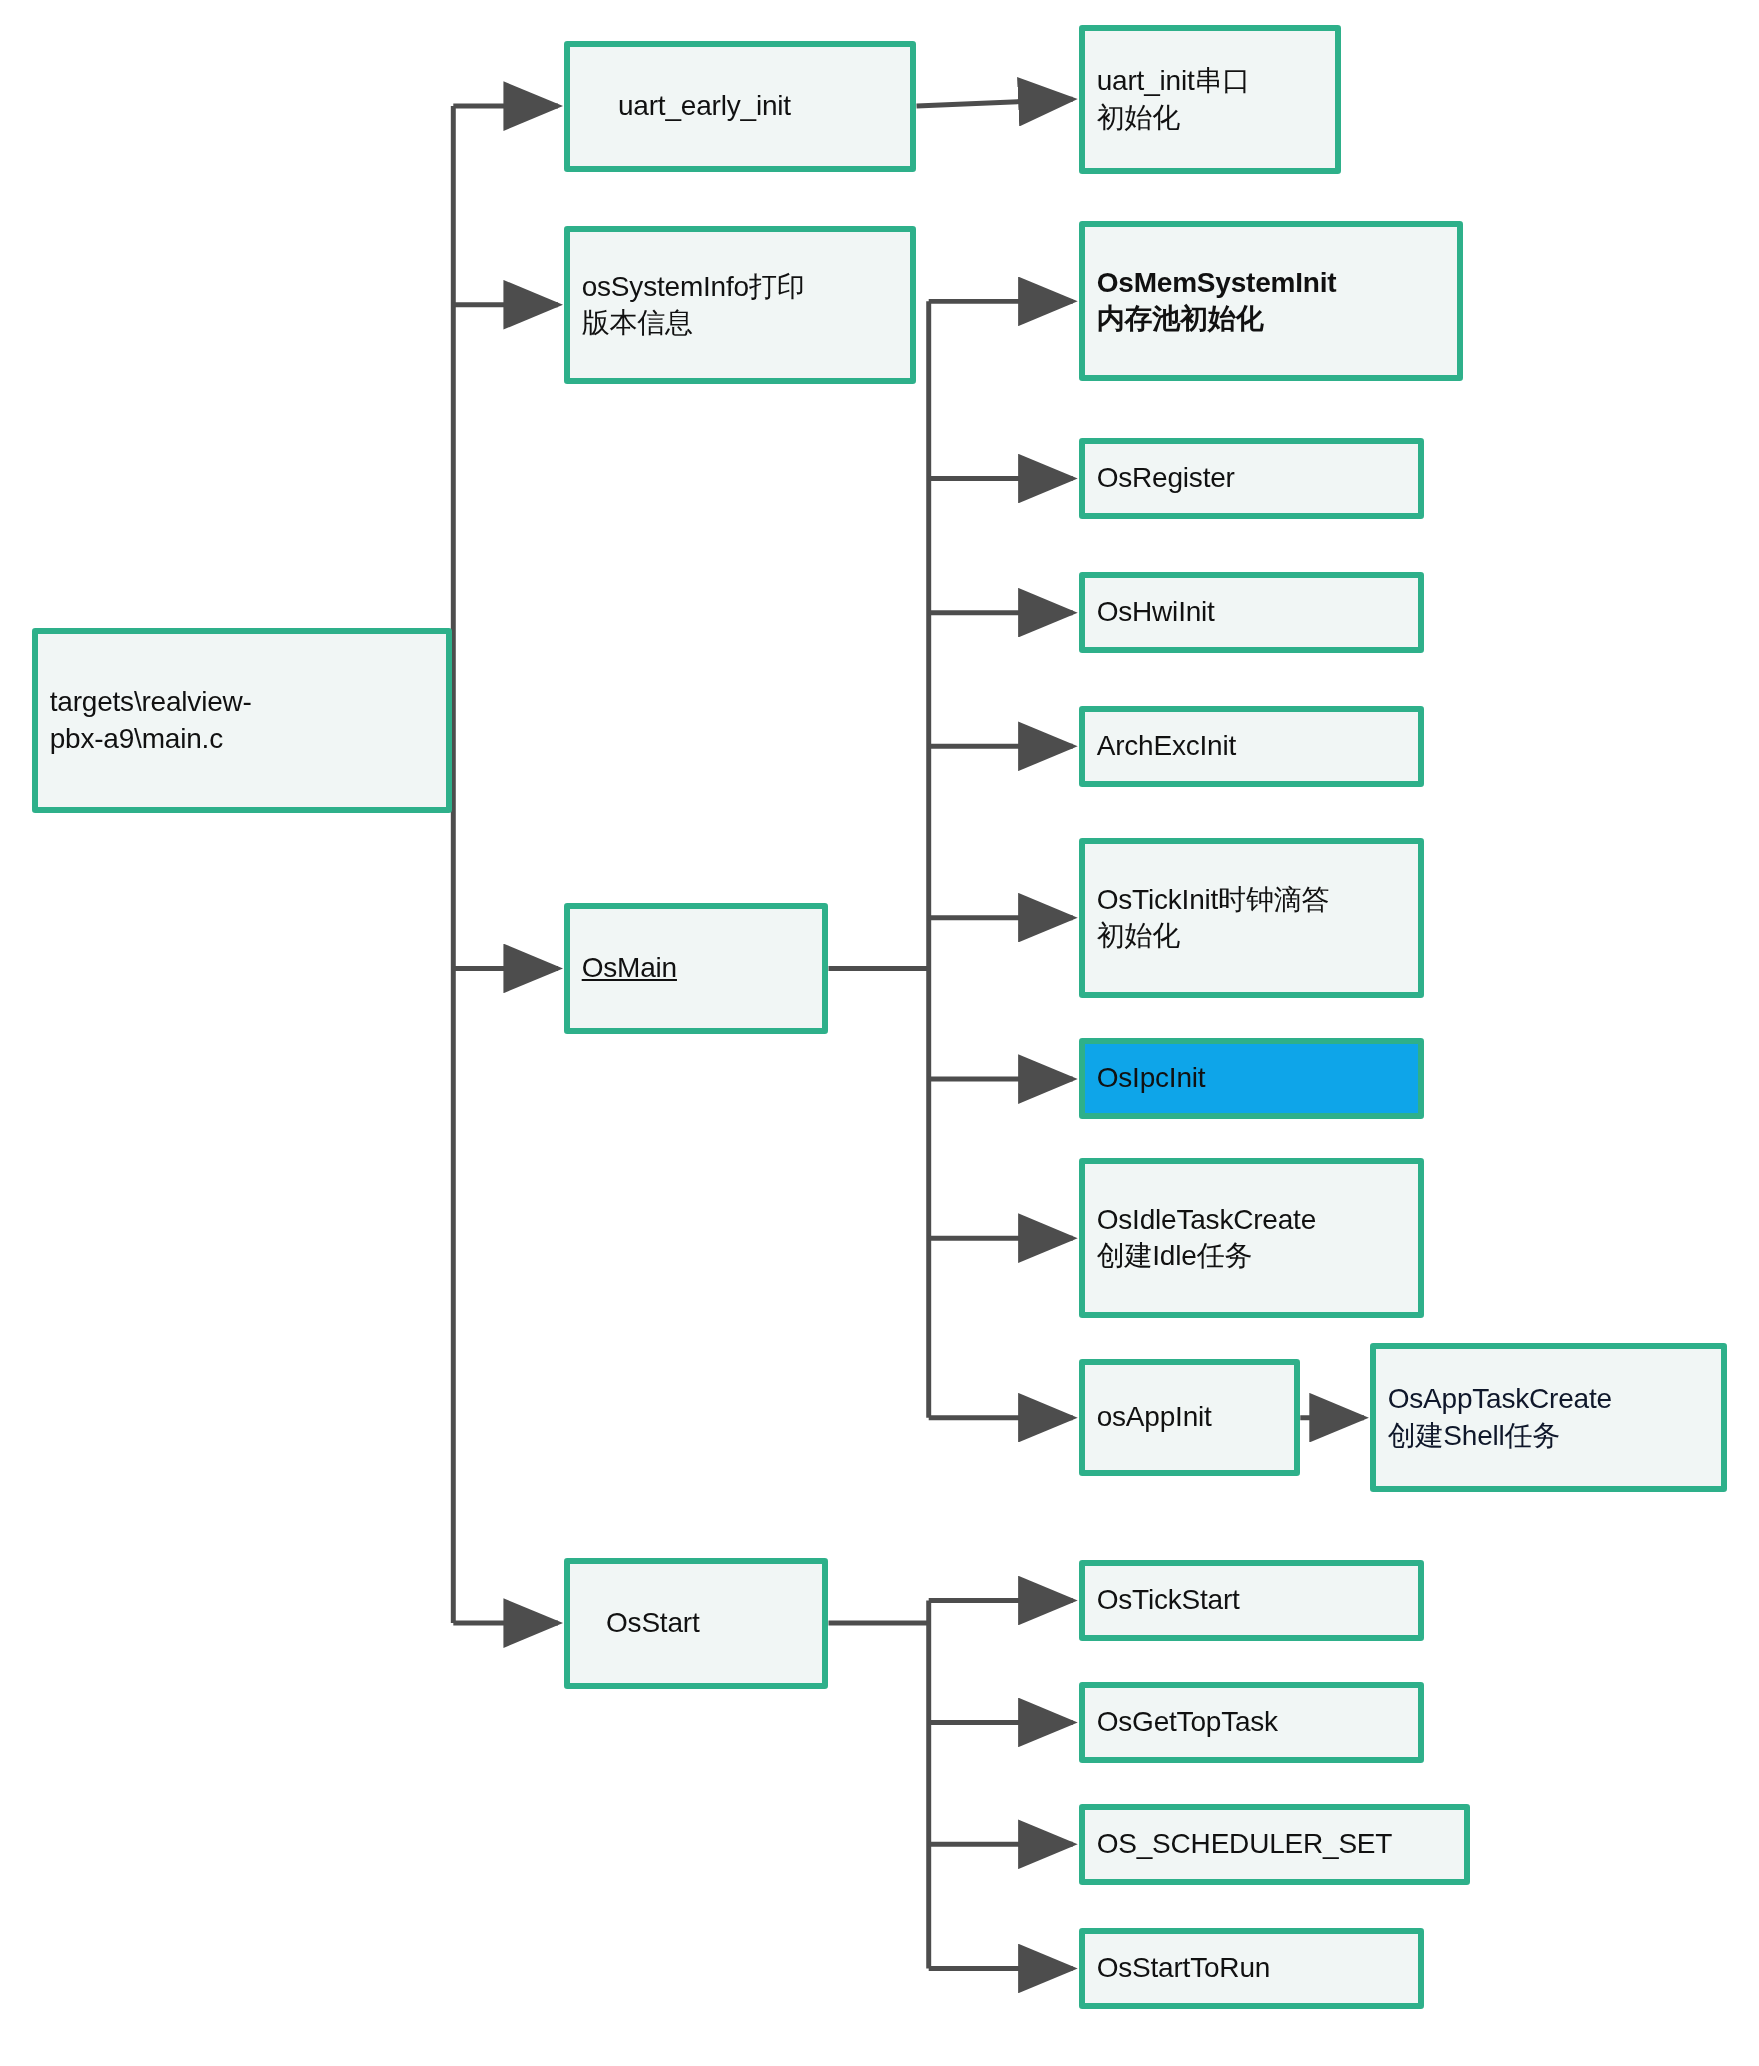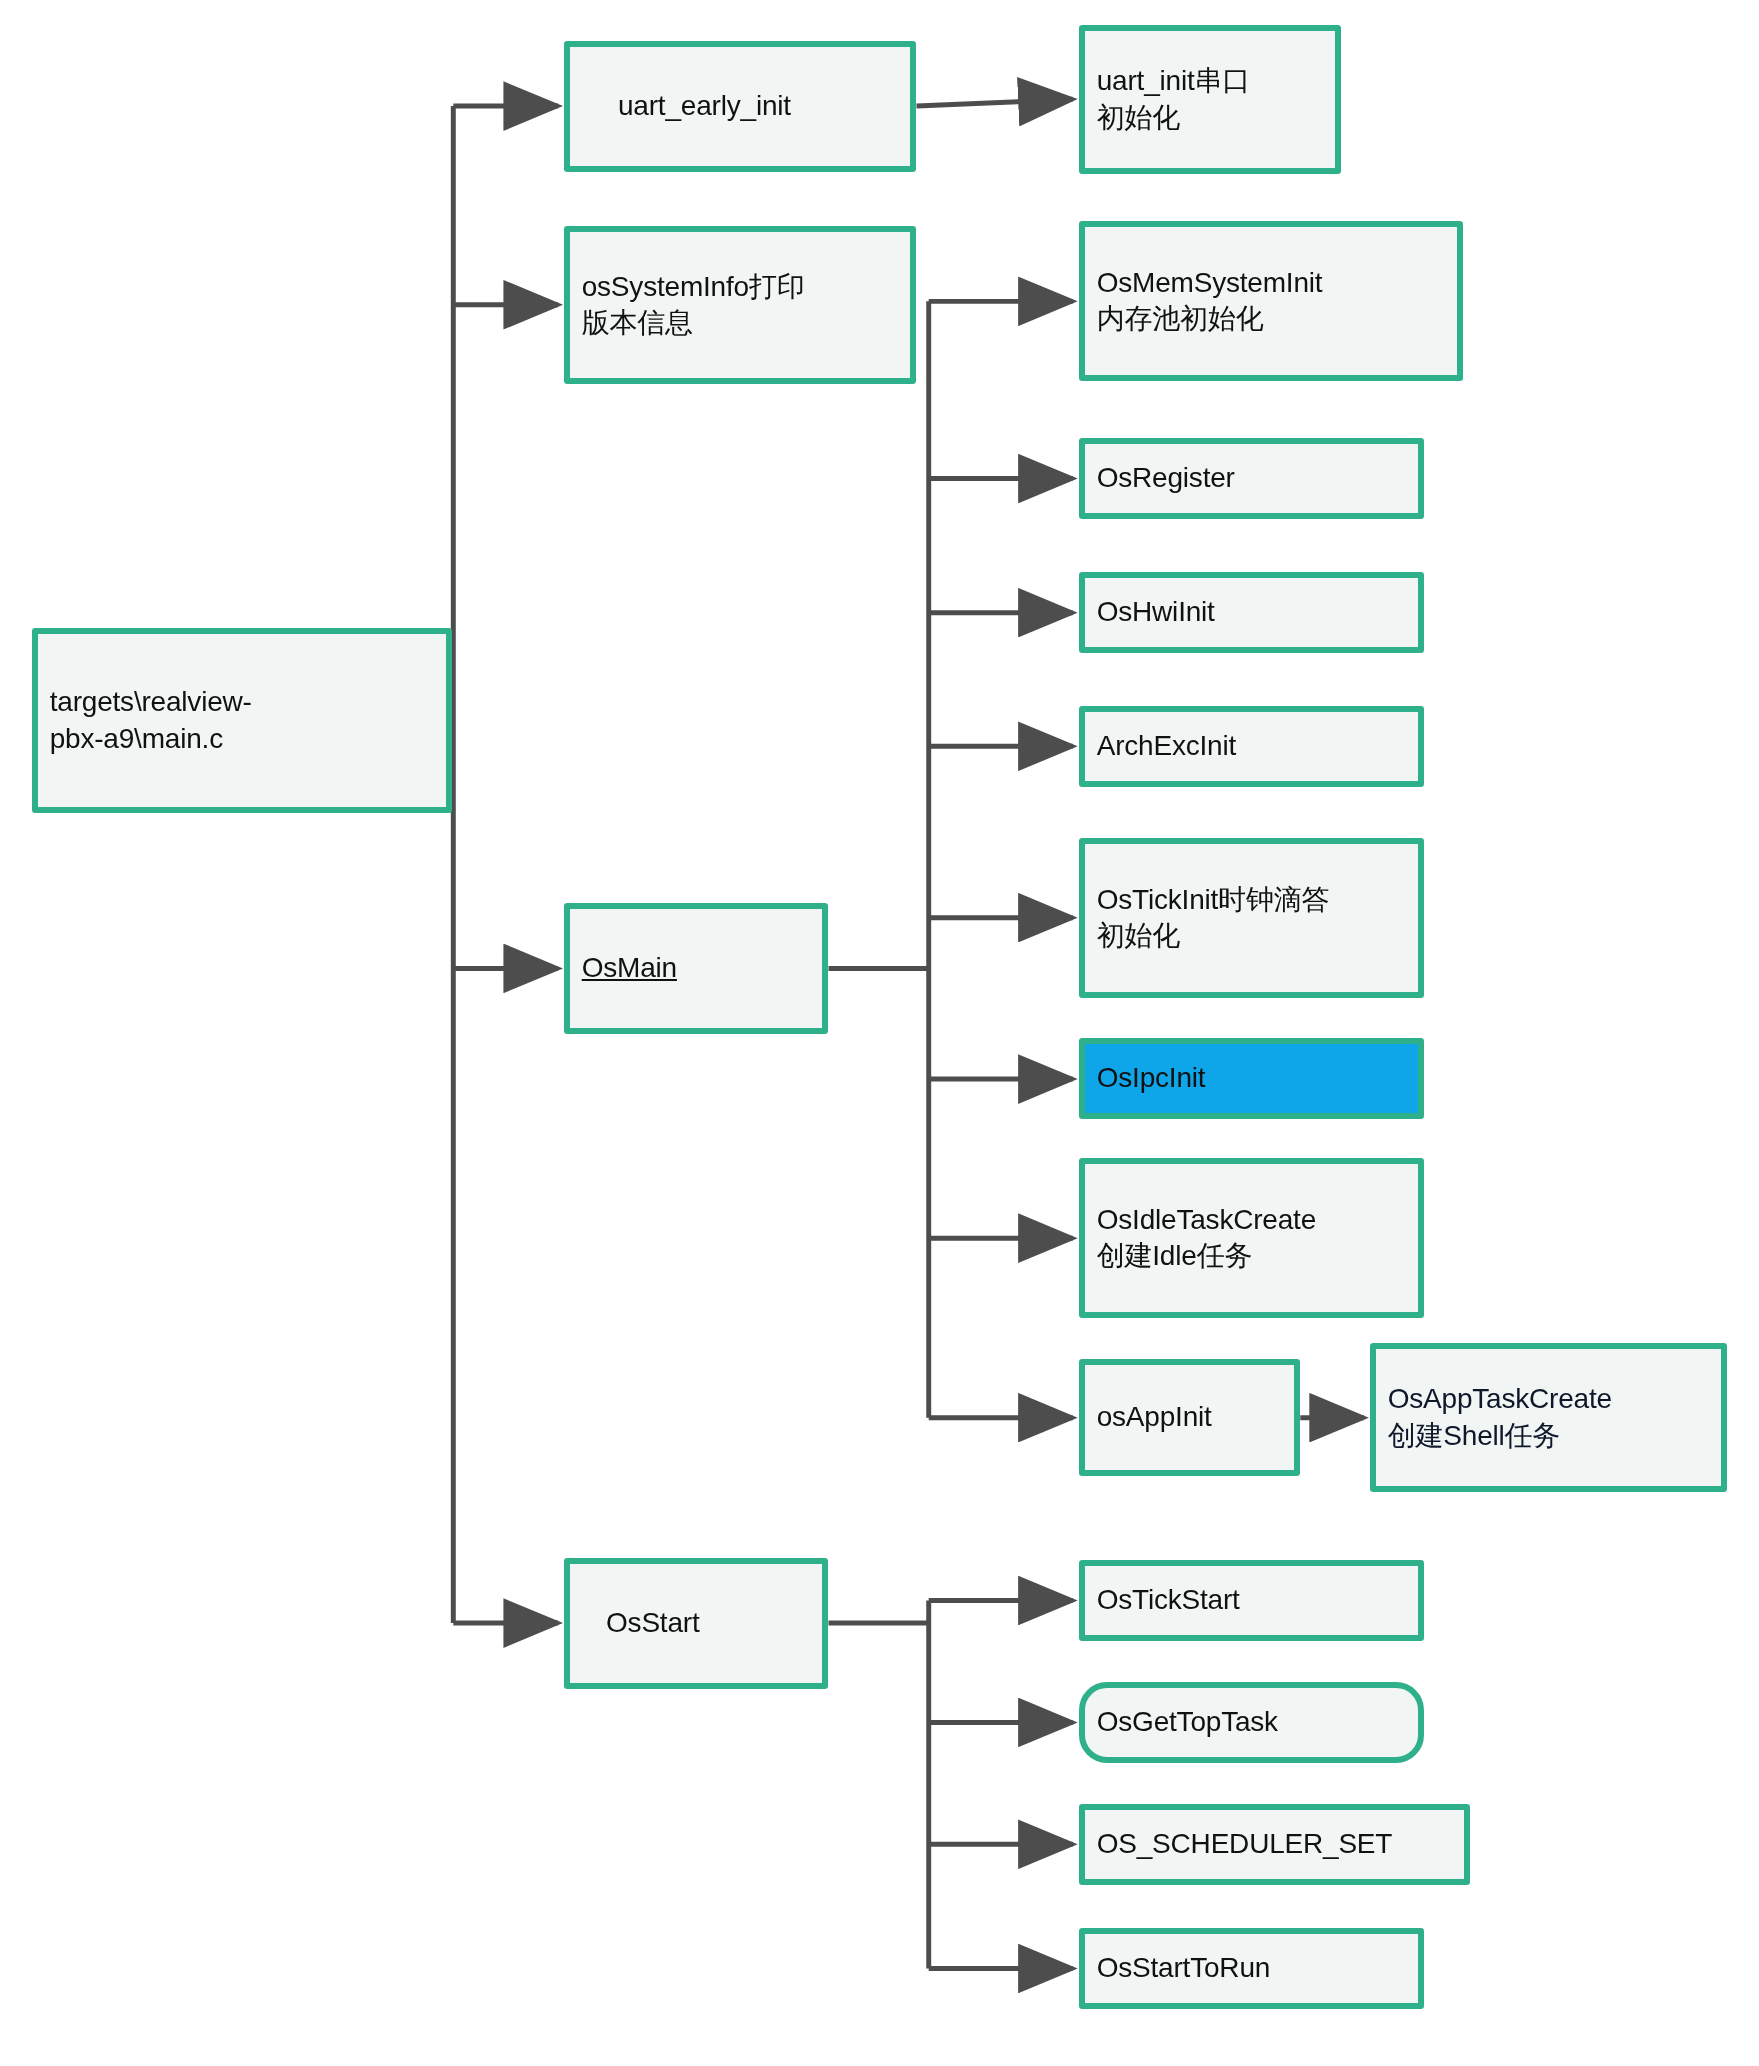--- a/index.html
+++ b/index.html
@@ -81,34 +81,34 @@
       </g>
   </svg>
   <div id="node-layer">
       <div class="node" style="left: 32px; top: 628px; width: 420px; height: 185px; border-color: rgb(46, 176, 138); background: rgb(241, 246, 245); color: rgb(17, 17, 17);"><span>targets\realview-
 pbx-a9\main.c</span></div>
       <div class="node" style="left: 564px; top: 41px; width: 352px; height: 131px; border-color: rgb(46, 176, 138); background: rgb(241, 246, 245); color: rgb(17, 17, 17); padding-left: 48px;"><span>uart_early_init</span></div>
       <div class="node" style="left: 1079px; top: 25px; width: 262px; height: 149px; border-color: rgb(46, 176, 138); background: rgb(241, 246, 245); color: rgb(17, 17, 17);"><span>uart_init串口
 初始化</span></div>
       <div class="node" style="left: 564px; top: 226px; width: 352px; height: 158px; border-color: rgb(46, 176, 138); background: rgb(241, 246, 245); color: rgb(17, 17, 17);"><span>osSystemInfo打印
 版本信息</span></div>
-      <div class="node" style="left: 1079px; top: 221px; width: 384px; height: 160px; border-color: rgb(46, 176, 138); background: rgb(241, 246, 245); color: rgb(17, 17, 17);"><span>OsMemSystemInit
+      <div class="node" style="left: 1079px; top: 221px; width: 384px; height: 160px; border-color: rgb(46, 176, 138); background: rgb(241, 246, 245); color: rgb(17, 17, 17); font-weight: bold;"><span>OsMemSystemInit
 内存池初始化</span></div>
       <div class="node" style="left: 1079px; top: 438px; width: 345px; height: 81px; border-color: rgb(46, 176, 138); background: rgb(241, 246, 245); color: rgb(17, 17, 17);"><span>OsRegister</span></div>
       <div class="node" style="left: 1079px; top: 572px; width: 345px; height: 81px; border-color: rgb(46, 176, 138); background: rgb(241, 246, 245); color: rgb(17, 17, 17);"><span>OsHwiInit</span></div>
       <div class="node" style="left: 1079px; top: 706px; width: 345px; height: 81px; border-color: rgb(46, 176, 138); background: rgb(241, 246, 245); color: rgb(17, 17, 17);"><span>ArchExcInit</span></div>
       <div class="node" style="left: 1079px; top: 838px; width: 345px; height: 160px; border-color: rgb(46, 176, 138); background: rgb(241, 246, 245); color: rgb(17, 17, 17);"><span>OsTickInit时钟滴答
 初始化</span></div>
       <div class="node" style="left: 1079px; top: 1038px; width: 345px; height: 81px; border-color: rgb(46, 176, 138); background: #0ea5e9; color: rgb(17, 17, 17); align-items: center;"><span>OsIpcInit</span></div>
       <div class="node" style="left: 1079px; top: 1158px; width: 345px; height: 160px; border-color: rgb(46, 176, 138); background: rgb(241, 246, 245); color: rgb(17, 17, 17);"><span>OsIdleTaskCreate
 创建Idle任务</span></div>
       <div class="node" style="left: 1079px; top: 1359px; width: 221px; height: 117px; border-color: rgb(46, 176, 138); background: rgb(241, 246, 245); color: rgb(17, 17, 17);"><span>osAppInit</span></div>
       <div class="node" style="left: 1370px; top: 1343px; width: 357px; height: 149px; border-color: rgb(46, 176, 138); background: rgb(241, 246, 245); color: #0f172a;"><span>OsAppTaskCreate
 创建Shell任务</span></div>
       <div class="node" style="left: 564px; top: 903px; width: 264px; height: 131px; border-color: rgb(46, 176, 138); background: rgb(241, 246, 245); color: rgb(17, 17, 17); text-decoration: underline;"><span>OsMain</span></div>
       <div class="node" style="left: 564px; top: 1558px; width: 264px; height: 131px; border-color: rgb(46, 176, 138); background: rgb(241, 246, 245); color: rgb(17, 17, 17); padding-left: 36px;"><span>OsStart</span></div>
       <div class="node" style="left: 1079px; top: 1560px; width: 345px; height: 81px; border-color: rgb(46, 176, 138); background: rgb(241, 246, 245); color: rgb(17, 17, 17);"><span>OsTickStart</span></div>
-      <div class="node" style="left: 1079px; top: 1682px; width: 345px; height: 81px; border-color: rgb(46, 176, 138); background: rgb(241, 246, 245); color: rgb(17, 17, 17); border-radius: 28px;"><span>OsGetTopTask</span></div>
+      <div class="node" style="left: 1079px; top: 1682px; width: 345px; height: 81px; border-color: rgb(46, 176, 138); background: rgb(241, 246, 245); color: rgb(17, 17, 17);"><span>OsGetTopTask</span></div>
       <div class="node" style="left: 1079px; top: 1804px; width: 391px; height: 81px; border-color: rgb(46, 176, 138); background: rgb(241, 246, 245); color: rgb(17, 17, 17);"><span>OS_SCHEDULER_SET</span></div>
       <div class="node" style="left: 1079px; top: 1928px; width: 345px; height: 81px; border-color: rgb(46, 176, 138); background: rgb(241, 246, 245); color: rgb(17, 17, 17);"><span>OsStartToRun</span></div>
     </div>
 </div>
 
 
 </body></html>

